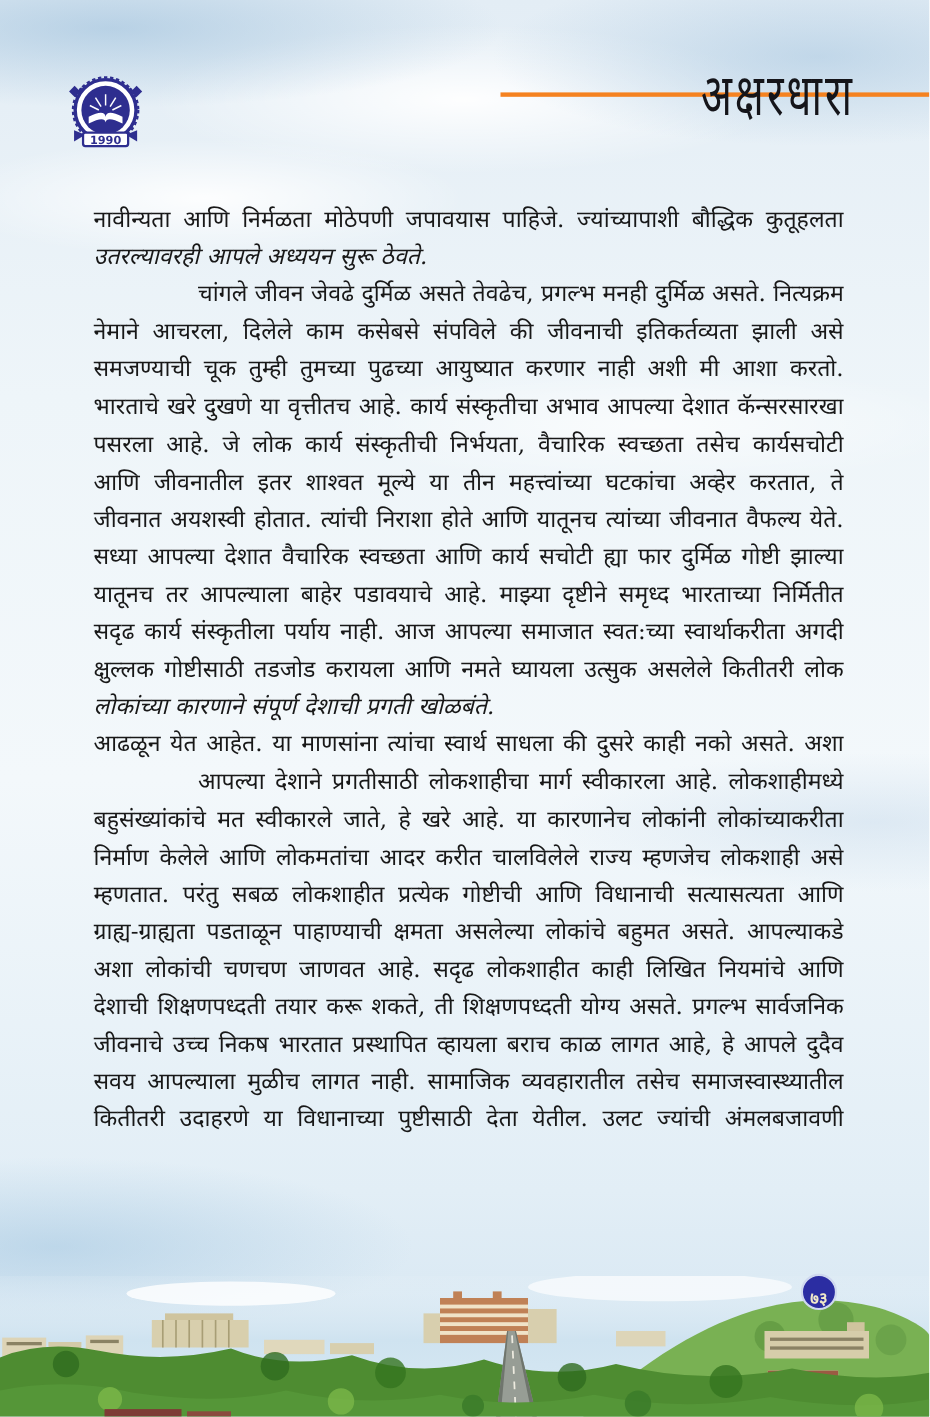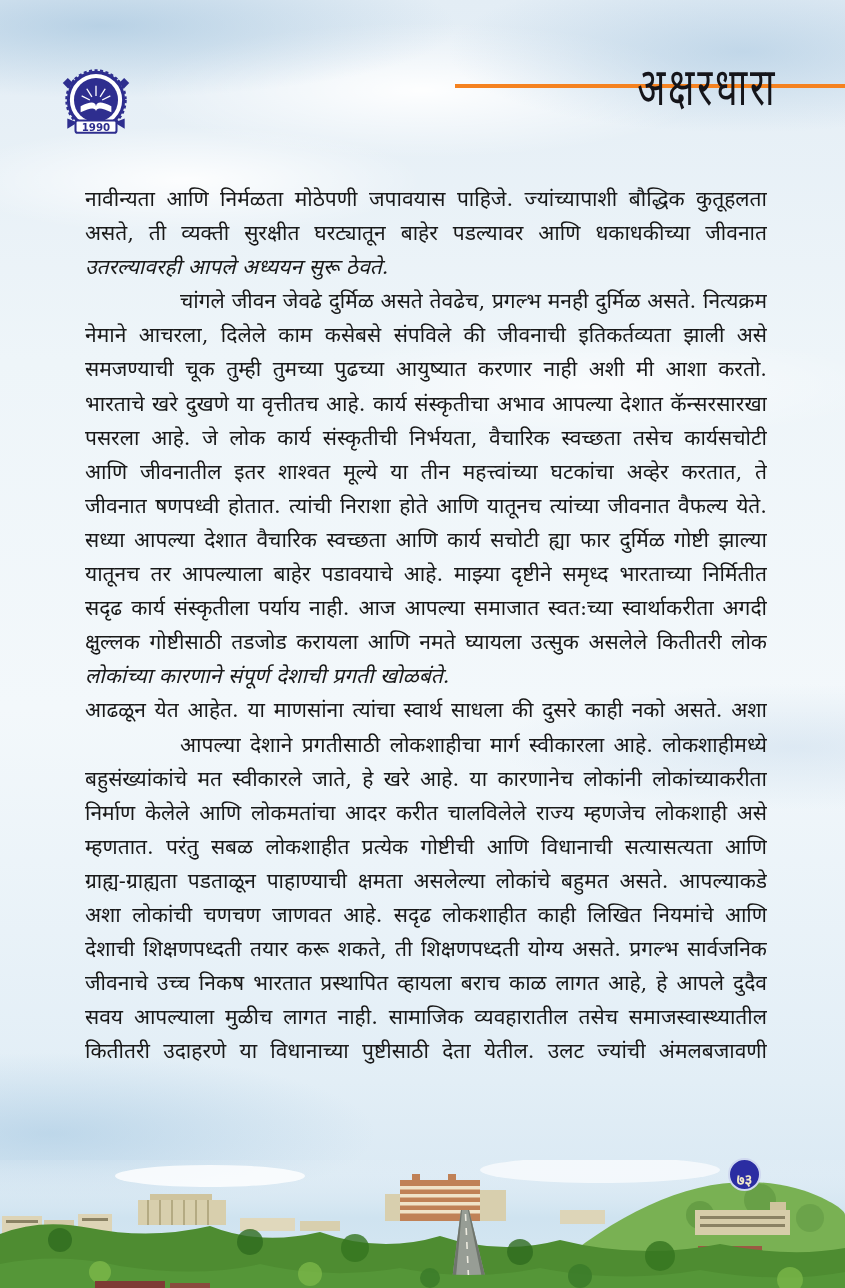--- a/index.html
+++ b/index.html
@@ -64,29 +64,28 @@
     <polygon points="68,60 58,64 68,70" fill="#2e2e8f"></polygon>
     <rect x="20" y="62" width="40" height="12" rx="2" fill="#ffffff" stroke="#2e2e8f" stroke-width="2"></rect>
     <text x="40" y="72" text-anchor="middle" font-size="10" font-weight="bold" fill="#2e2e8f">1990</text>
   </svg>
 
   <div class="masthead-line"></div>
   <div class="masthead-title">अक्षरधारा</div>
 
   <div class="article">
       <div class="text-line">नावीन्यता आणि निर्मळता मोठेपणी जपावयास पाहिजे. ज्यांच्यापाशी बौद्धिक कुतूहलता</div>
-      <div class="text-line">असते, ती व्यक्ती सुरक्षीत घरट्यातून बाहेर पडल्यावर आणि धकाधकीच्या जीवनात</div>
       <div class="text-line short">उतरल्यावरही आपले अध्ययन सुरू ठेवते.</div>
       <div class="text-line indent">चांगले जीवन जेवढे दुर्मिळ असते तेवढेच, प्रगल्भ मनही दुर्मिळ असते.  नित्यक्रम</div>
       <div class="text-line">नेमाने आचरला, दिलेले काम कसेबसे संपविले की जीवनाची इतिकर्तव्यता झाली असे</div>
       <div class="text-line">समजण्याची चूक तुम्ही तुमच्या पुढच्या आयुष्यात करणार नाही अशी मी आशा करतो.</div>
       <div class="text-line">भारताचे खरे दुखणे या वृत्तीतच आहे.  कार्य संस्कृतीचा अभाव आपल्या देशात कॅन्सरसारखा</div>
       <div class="text-line">पसरला आहे. जे लोक कार्य संस्कृतीची निर्भयता, वैचारिक स्वच्छता तसेच कार्यसचोटी</div>
       <div class="text-line">आणि जीवनातील इतर शाश्वत मूल्ये या तीन महत्त्वांच्या घटकांचा अव्हेर करतात, ते</div>
-      <div class="text-line">जीवनात षणपध्वी होतात. त्यांची निराशा होते आणि यातूनच त्यांच्या जीवनात वैफल्य येते.</div>
+      <div class="text-line">जीवनात अयशस्वी होतात. त्यांची निराशा होते आणि यातूनच त्यांच्या जीवनात वैफल्य येते.</div>
       <div class="text-line">सध्या आपल्या देशात वैचारिक स्वच्छता आणि कार्य सचोटी ह्या फार दुर्मिळ गोष्टी झाल्या</div>
       <div class="text-line">यातूनच तर आपल्याला बाहेर पडावयाचे आहे. माझ्या दृष्टीने समृध्द भारताच्या निर्मितीत</div>
       <div class="text-line">सदृढ कार्य संस्कृतीला पर्याय नाही. आज आपल्या समाजात स्वत:च्या स्वार्थाकरीता अगदी</div>
       <div class="text-line">क्षुल्लक गोष्टीसाठी तडजोड करायला आणि नमते घ्यायला उत्सुक असलेले कितीतरी लोक</div>
       <div class="text-line short">लोकांच्या कारणाने संपूर्ण देशाची प्रगती खोळबंते.</div>
       <div class="text-line">आढळून येत आहेत. या माणसांना त्यांचा स्वार्थ साधला की दुसरे काही नको असते. अशा</div>
       <div class="text-line indent">आपल्या देशाने प्रगतीसाठी लोकशाहीचा मार्ग स्वीकारला आहे. लोकशाहीमध्ये</div>
       <div class="text-line">बहुसंख्यांकांचे मत स्वीकारले जाते, हे खरे आहे. या कारणानेच लोकांनी लोकांच्याकरीता</div>
       <div class="text-line">निर्माण केलेले आणि लोकमतांचा आदर करीत चालविलेले राज्य म्हणजेच लोकशाही असे</div>
       <div class="text-line">म्हणतात. परंतु सबळ लोकशाहीत प्रत्येक गोष्टीची आणि विधानाची सत्यासत्यता आणि</div>

